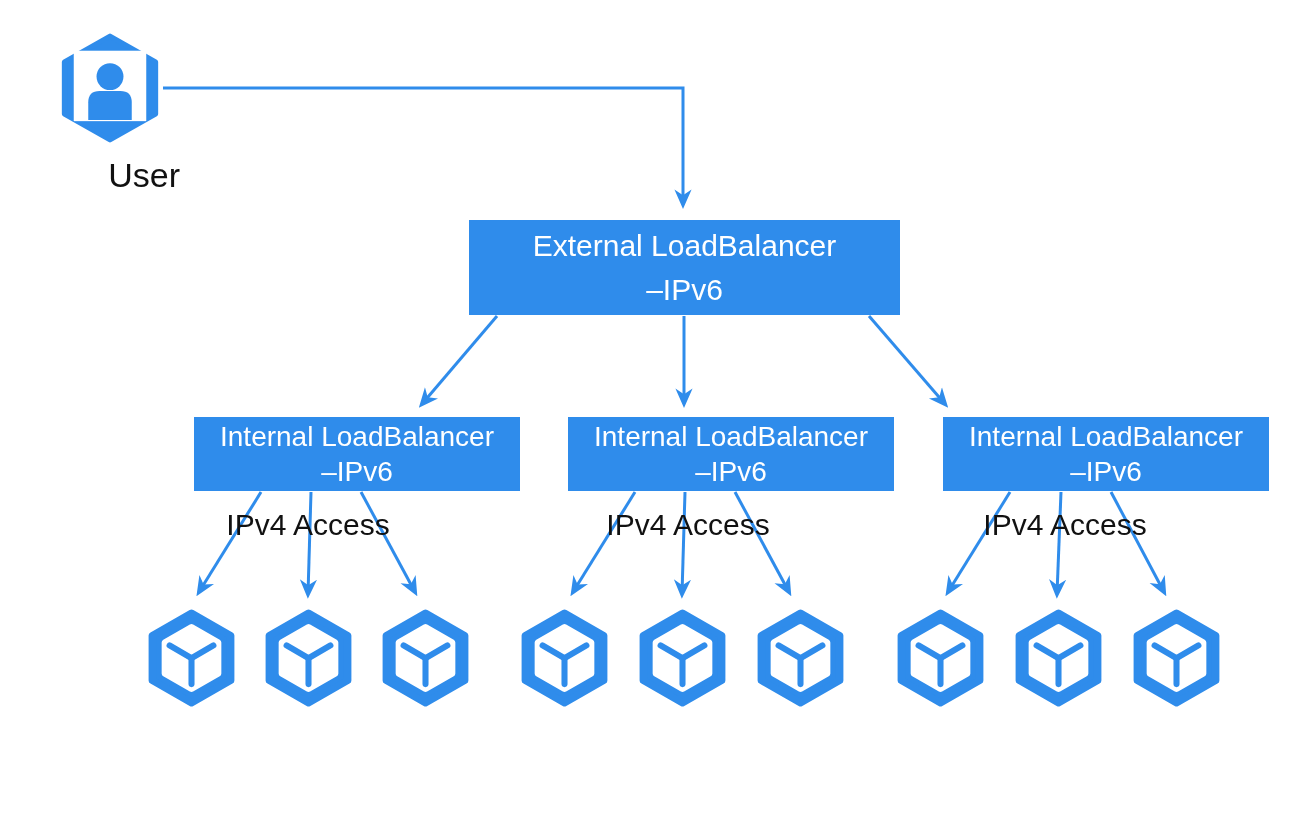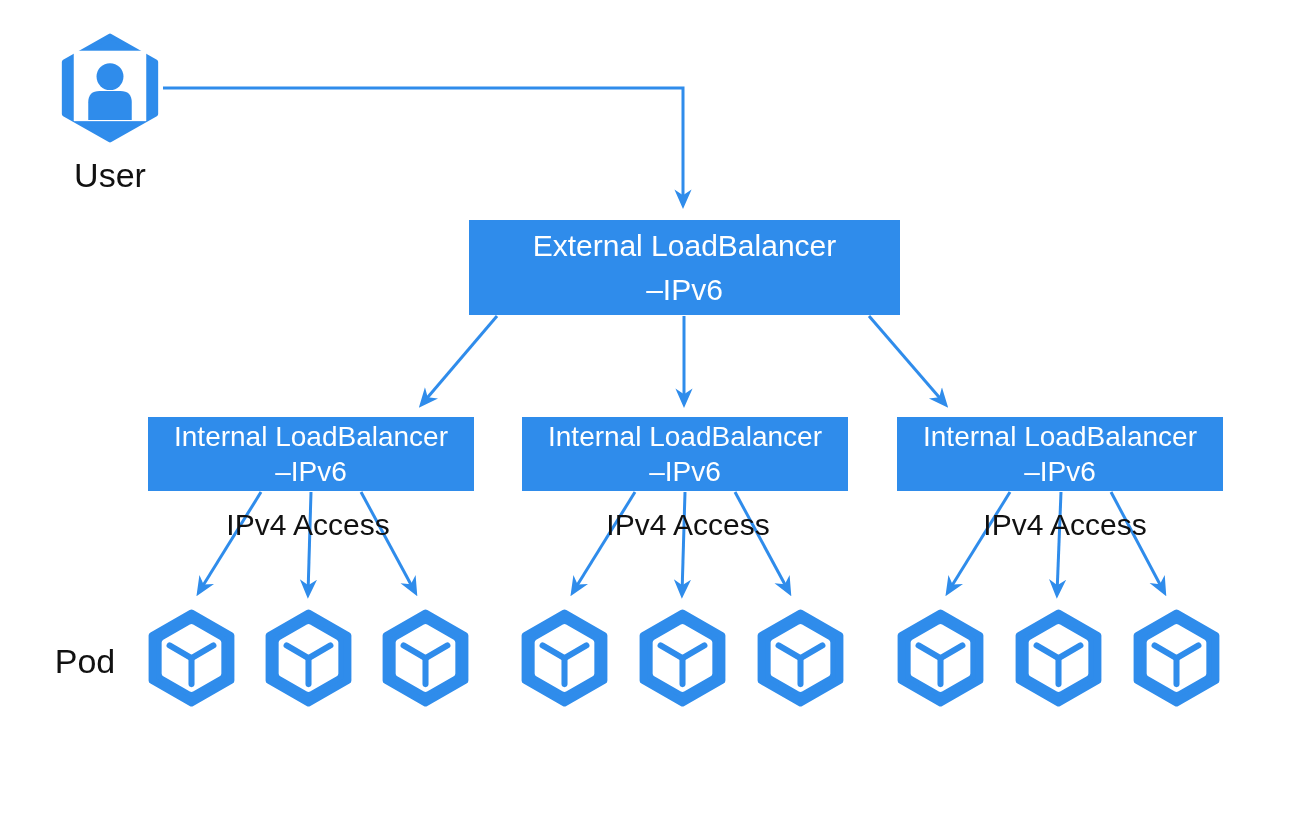--- a/index.html
+++ b/index.html
@@ -48,35 +48,37 @@
     left: 469px; top: 220px;
     width: 431px; height: 95px;
     font-size: 30px;
     line-height: 44px;
   }
   .node-box.internal {
     top: 417px;
     width: 326px; height: 74px;
     font-size: 28px;
     line-height: 35px;
+    margin-left: 46px;
   }
   .node-box.internal.pos-0 { left: 148px; }
   .node-box.internal.pos-1 { left: 522px; }
   .node-box.internal.pos-2 { left: 897px; }
 
   .diagram-label {
     position: absolute;
     color: var(--label-text);
     z-index: 3;
     text-align: center;
   }
   .user-label {
     left: 40px; top: 156px;
     width: 140px;
     font-size: 34px;
+    text-align: right;
   }
   .pod-label {
     left: 30px; top: 642px;
     width: 110px;
     font-size: 34px;
   }
   .access-label {
     top: 508px;
     width: 220px;
     font-size: 30px;
@@ -170,21 +172,20 @@
   </div>
   <div class="node-box internal pos-2">
     <div>Internal LoadBalancer</div>
     <div>–IPv6</div>
   </div>
 
   <div class="diagram-label access-label pos-0">IPv4 Access</div>
   <div class="diagram-label access-label pos-1">IPv4 Access</div>
   <div class="diagram-label access-label pos-2">IPv4 Access</div>
 
-  <div class="diagram-label pod-label">Pod</div>
 
   <svg class="icon-node pod-icon-node" style="left:143px">
     <use href="#pod-sym" width="97" height="112"></use>
   </svg>
   <svg class="icon-node pod-icon-node" style="left:260px">
     <use href="#pod-sym" width="97" height="112"></use>
   </svg>
   <svg class="icon-node pod-icon-node" style="left:377px">
     <use href="#pod-sym" width="97" height="112"></use>
   </svg>

